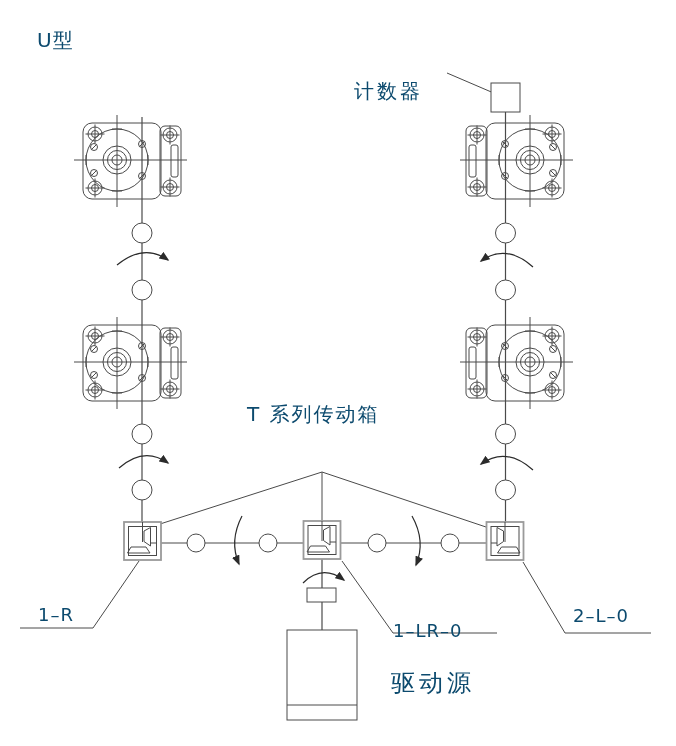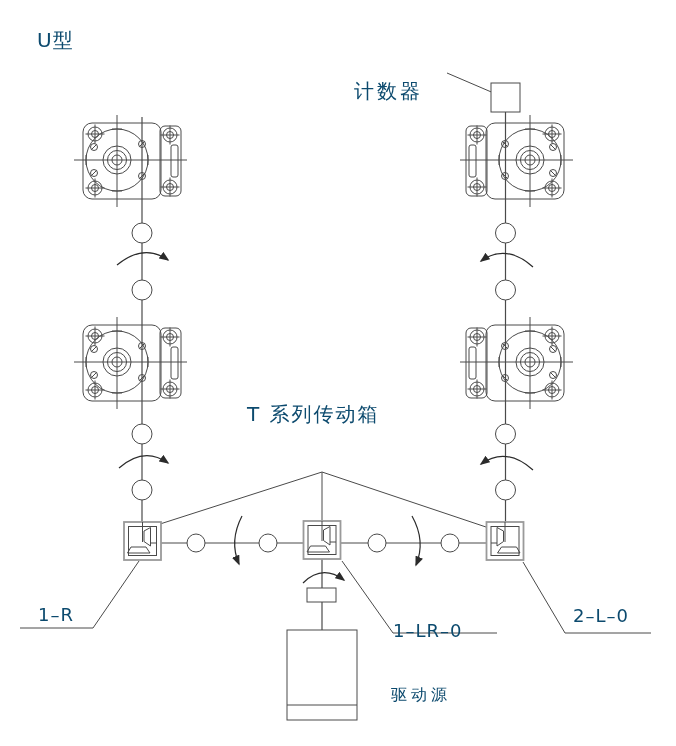--- a/index.html
+++ b/index.html
@@ -17,21 +17,21 @@
     white-space:nowrap;
     line-height:1.1;
   }
   .lbl-title{left:37px;top:29px;font-size:20px;letter-spacing:1px;}
   .lbl-counter{left:354px;top:80px;font-size:20px;letter-spacing:3px;}
   .lbl-tseries{left:247px;top:403px;font-size:20px;letter-spacing:2px;}
   .lbl-code{font-size:18px;letter-spacing:1px;}
   .lbl-1r{left:38px;top:605px;}
   .lbl-1lr0{left:393px;top:621px;}
   .lbl-1l0{left:573px;top:606px;}
-  .lbl-drive{left:391px;top:670px;font-size:16px;letter-spacing:4px;margin-top:16px;}
+  .lbl-drive{left:391px;top:670px;font-size:24px;letter-spacing:4px;}
 </style>
 </head>
 <body>
 
 <div class="canvas">
 
 <svg width="676" height="746" viewBox="0 0 676 746">
   <defs>
     <marker id="arw" orient="auto" markerWidth="11" markerHeight="9" refX="8.5" refY="4" markerUnits="userSpaceOnUse">
       <path d="M0,0 L10,4 L0,8 Z" fill="#2b2b2b"></path>

